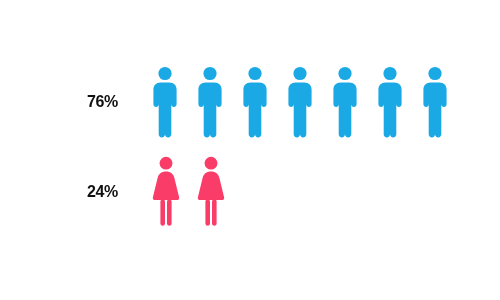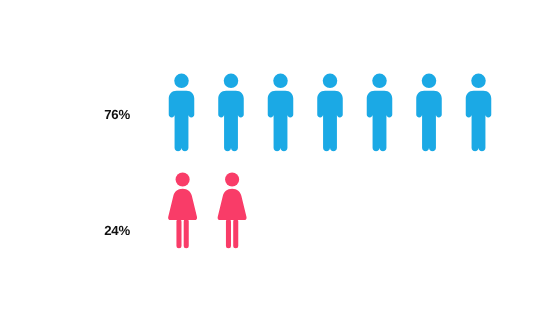--- a/index.html
+++ b/index.html
@@ -27,30 +27,30 @@
     align-items: flex-end;
     left: 0;
     width: 500px;
   }
   #row-male  { top: 62px;  height: 76px; }
   #row-female{ top: 152px; height: 74px; }
 
   .row-label {
     width: 118px;
     text-align: right;
-    font-size: 12px;
+    font-size: 16px;
     font-weight: bold;
     color: #111111;
     letter-spacing: -0.3px;
     line-height: 1;
     padding-right: 0;
     box-sizing: border-box;
   }
   #row-male .row-label   { margin-bottom: 28px; }
-  #row-female .row-label { margin-bottom: 10px; }
+  #row-female .row-label { margin-bottom: 26px; }
 
   .icon-track {
     display: flex;
     align-items: flex-end;
     margin-left: 34px;
   }
   .icon-cell {
     width: 45px;
     display: flex;
     justify-content: flex-start;

